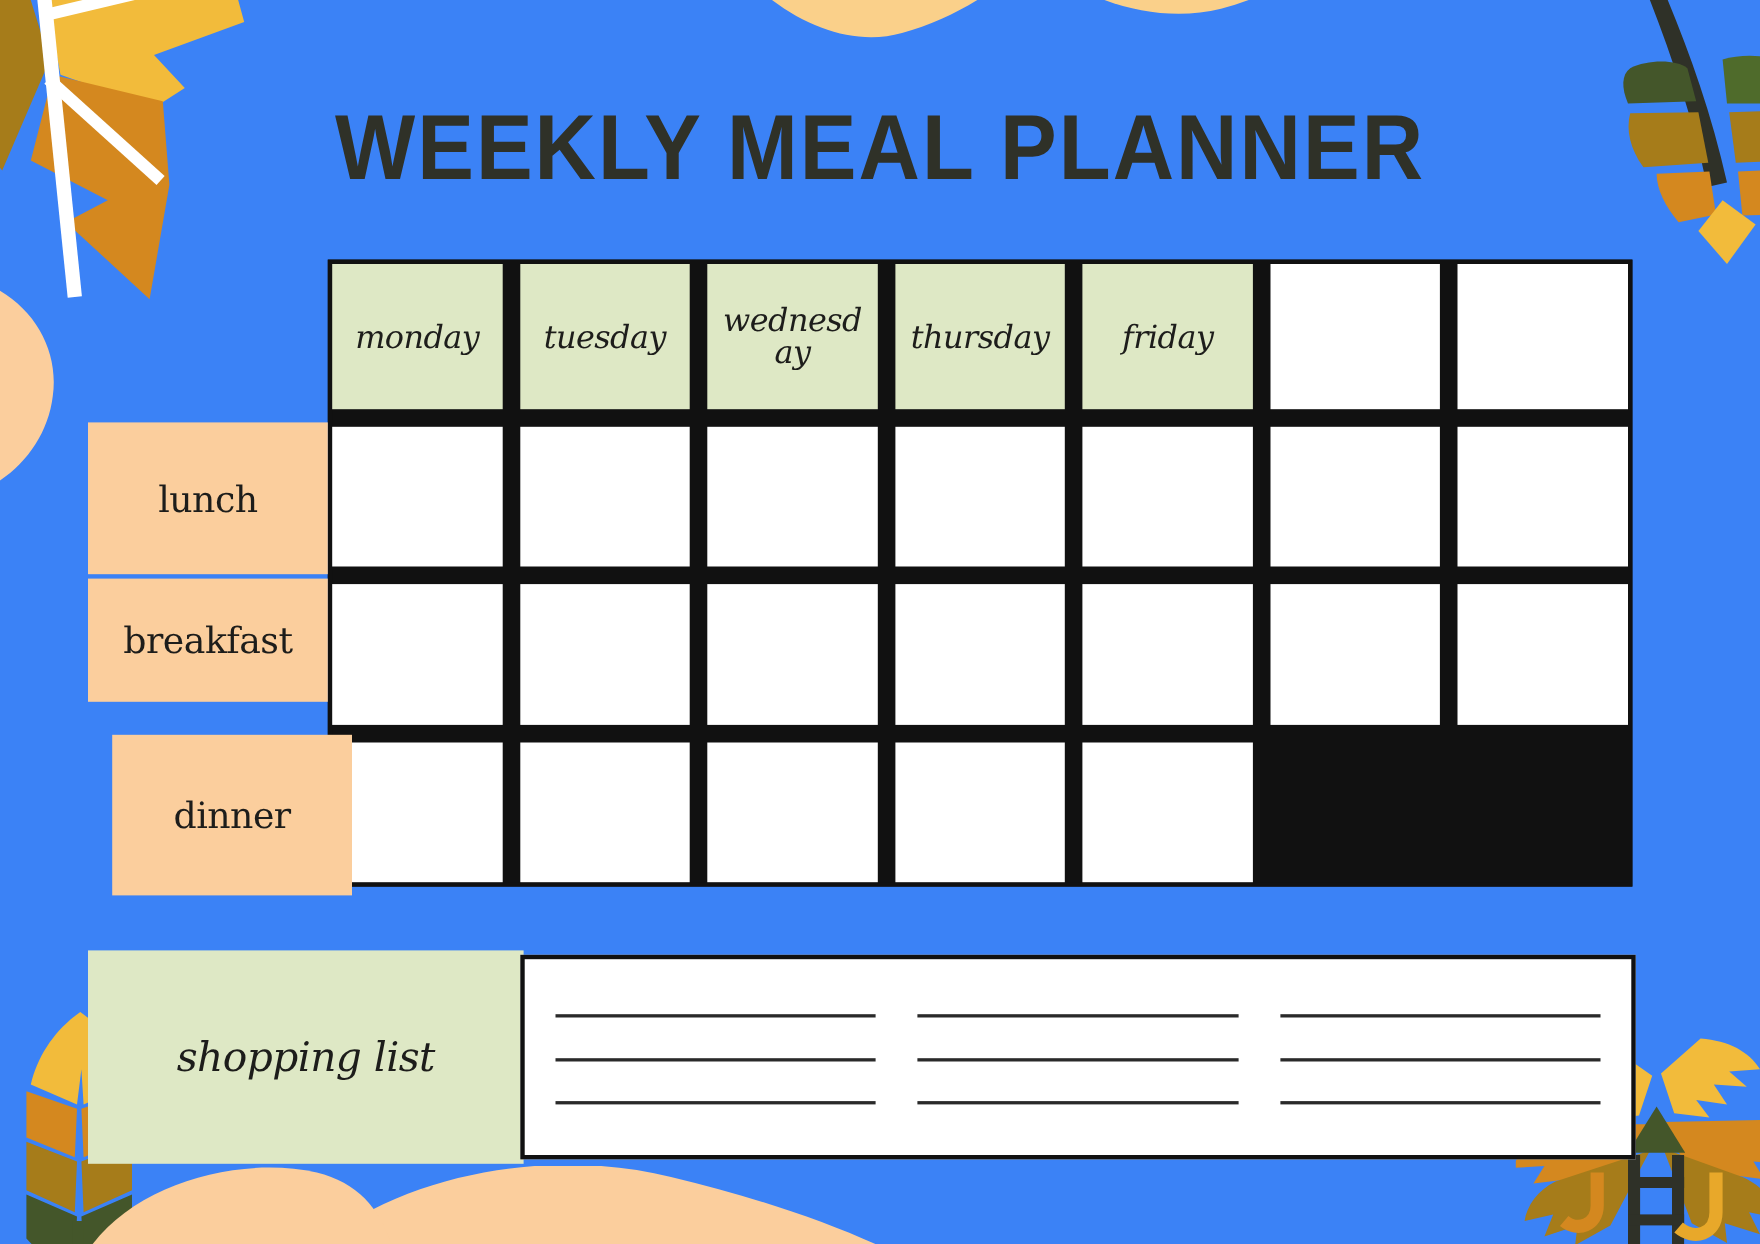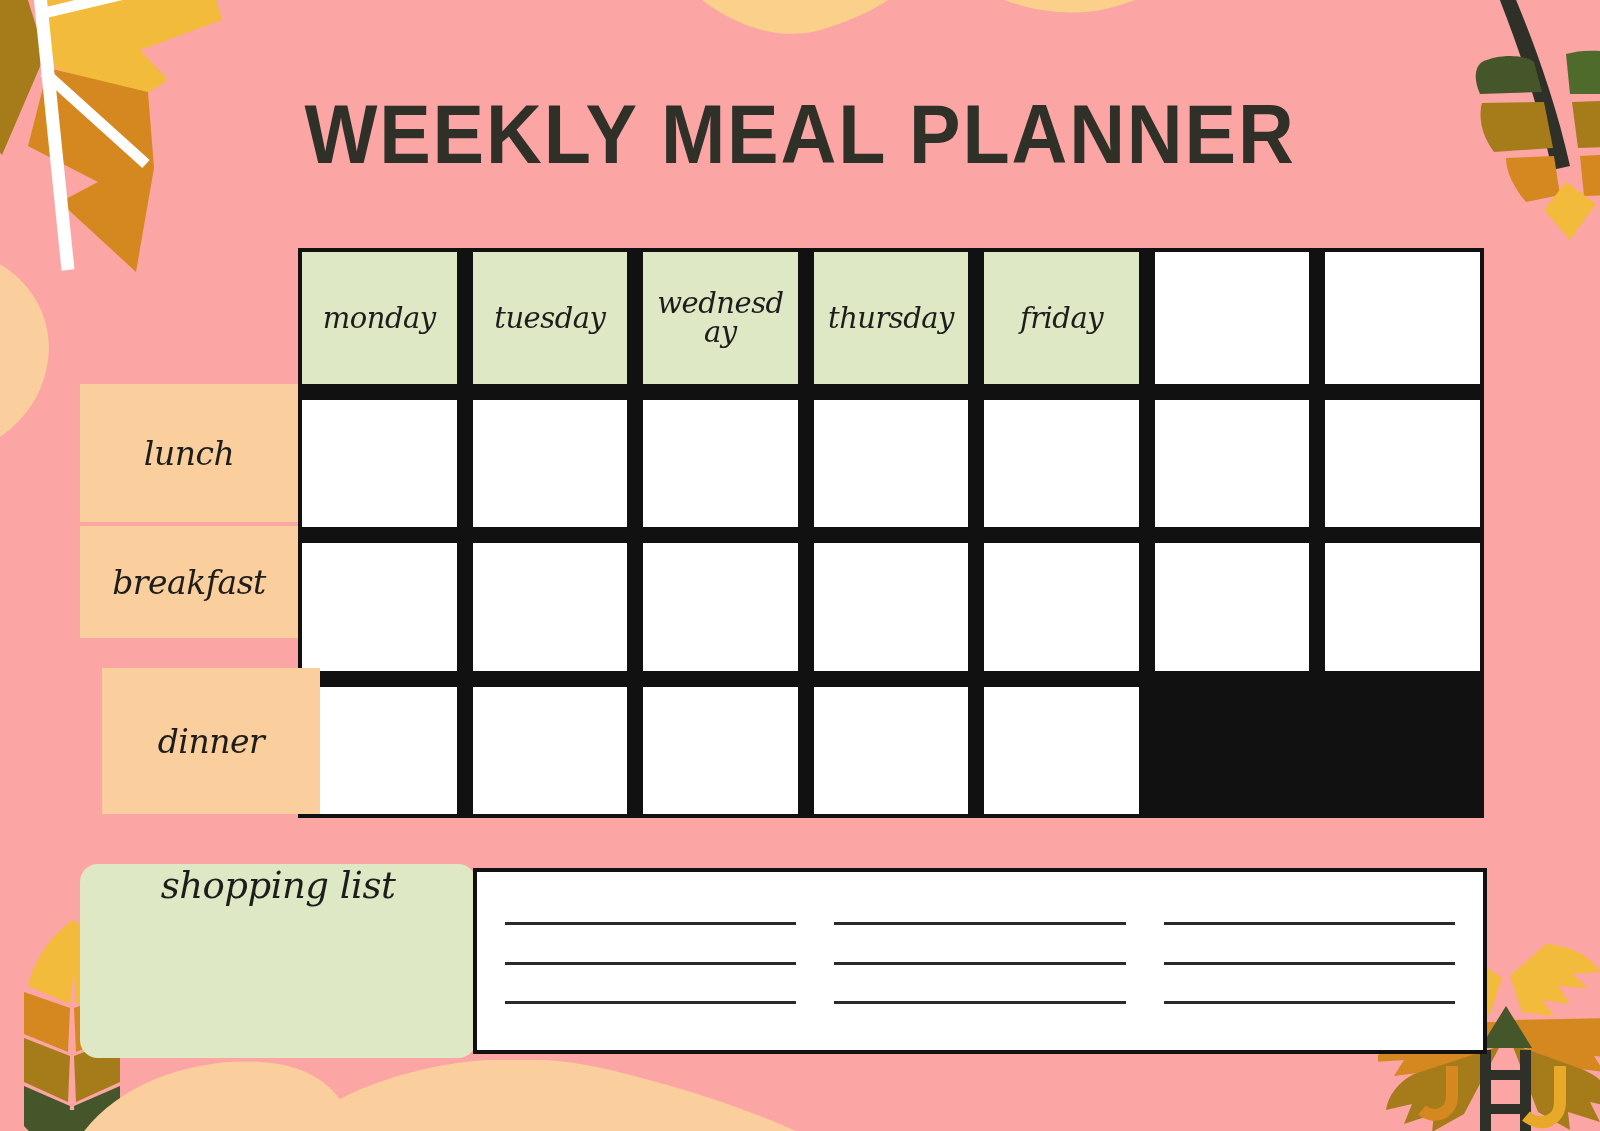--- a/index.html
+++ b/index.html
@@ -9,21 +9,21 @@
     height: 1131px;
     background: #ffffff;
     font-family: "Liberation Sans", sans-serif;
     overflow: hidden;
   }
 
   #page {
     position: relative;
     width: 1600px;
     height: 1131px;
-    background: #fca5a5;
+    background: #3b82f6;
     overflow: hidden;
   }
 
   
   .decor {
     position: absolute;
     pointer-events: none;
   }
   #decor-layer { position: absolute; inset: 0; z-index: 0; }
 
@@ -43,21 +43,21 @@
     line-height: 1;
     transform: scaleX(0.92);
     transform-origin: center top;
     white-space: nowrap;
   }
 
   
   #planner {
     position: absolute;
     left: 298px;
-    top: 248px;
+    top: 236px;
     width: 1186px;
     height: 570px;
     z-index: 4;
     border: 4px solid #111111;
     display: grid;
     grid-template-columns: repeat(7, 1fr);
     grid-template-rows: 132px 1fr 1fr 1fr;
     background: #111111;
     gap: 16px;
   }
@@ -86,41 +86,40 @@
     left: 80px;
     width: 218px;
     background: #FBCE9D;
     z-index: 4;
     display: flex;
     align-items: center;
     justify-content: center;
   }
   .meal-label span {
     font-family: "DejaVu Serif", serif;
-    font-style: italic;
     font-size: 33px;
     color: #1d1d1b;
     letter-spacing: -0.5px;
   }
   #meal-0 { top: 384px; height: 138px; }
   #meal-1 { top: 526px; height: 112px; }
   #meal-2 { top: 668px; height: 146px; margin-left: 22px; }
 
   
   #shop-panel {
     position: absolute;
     left: 80px;
     top: 864px;
     width: 396px;
     height: 194px;
     background: #DEE8C5;
     z-index: 4;
     display: flex;
+    align-items: center;
     justify-content: center;
-    border-radius: 18px;
   }
   #shop-panel span {
     font-family: "DejaVu Serif", serif;
     font-style: italic;
     font-size: 37px;
     color: #1d1d1b;
     letter-spacing: -0.5px;
   }
   #shop-box {
     position: absolute;

